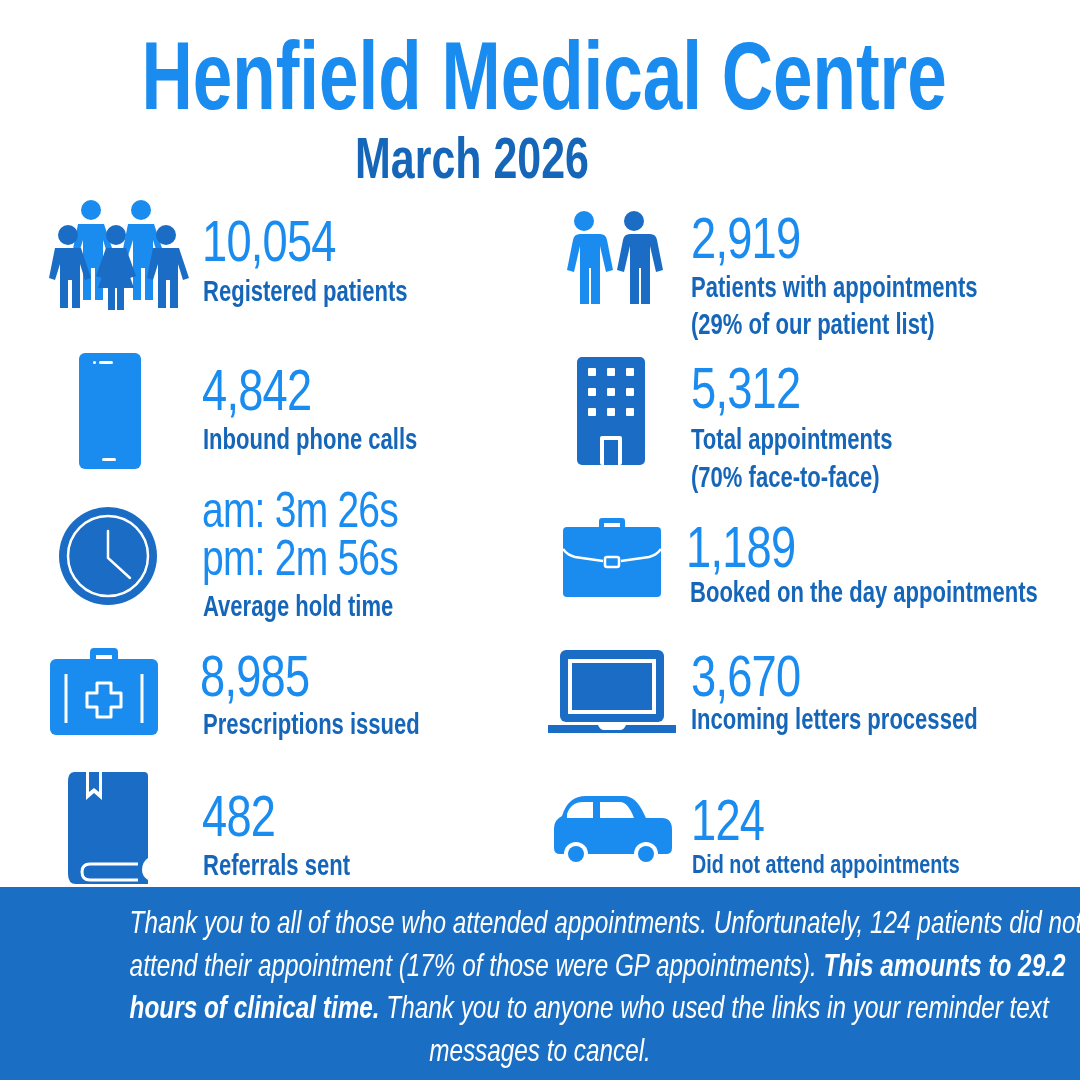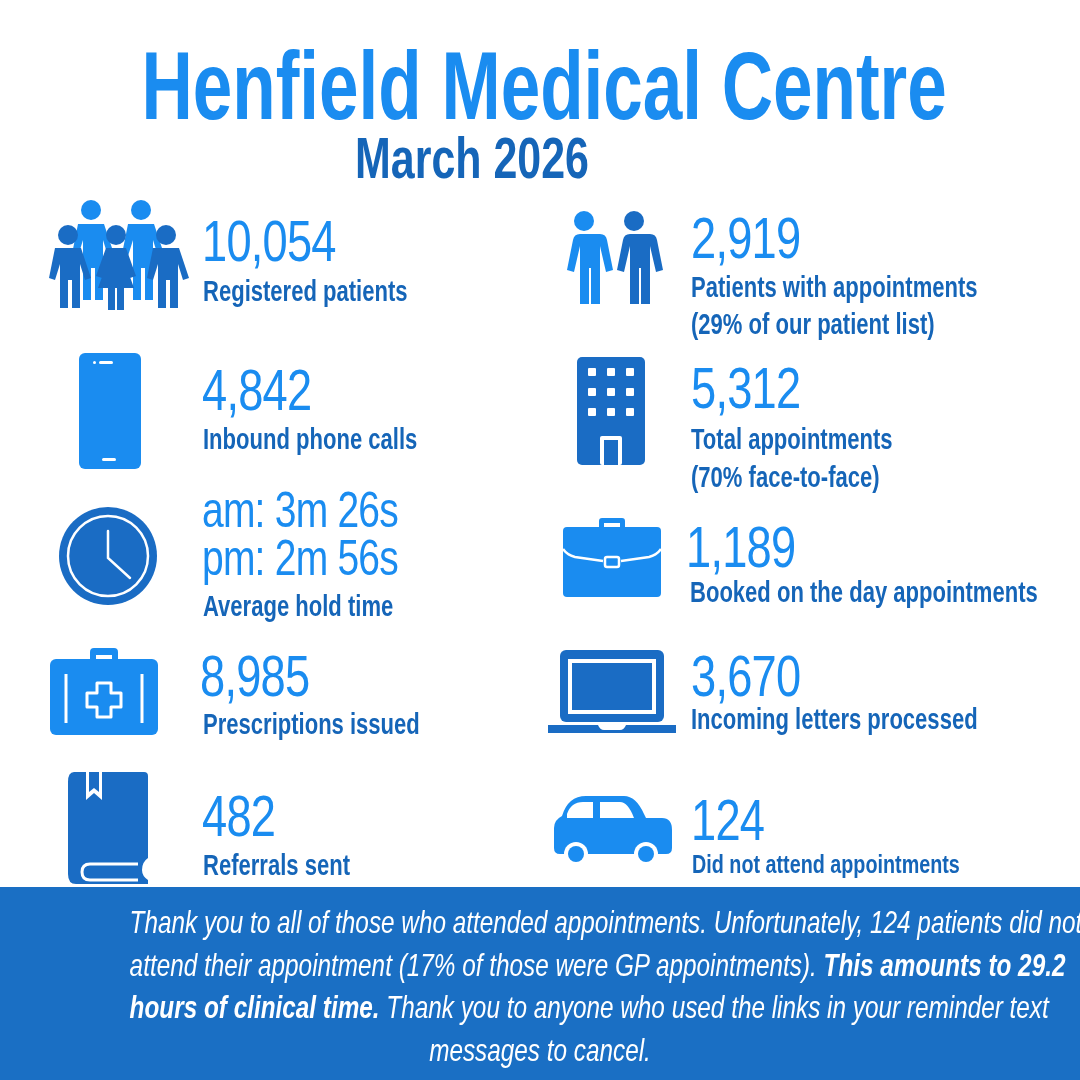--- a/index.html
+++ b/index.html
@@ -1,18 +1,18 @@
 <!DOCTYPE html>
 <html><head>
 <meta charset="utf-8">
 <style>
   html, body { margin:0; padding:0; }
   body { width:1080px; height:1080px; background:#ffffff; position:relative; overflow:hidden;
          font-family:"Liberation Sans", sans-serif; }
-  .title { position:absolute; left:0; width:1080px; top:36px; text-align:center; height:100px; }
+  .title { position:absolute; left:0; width:1080px; top:26px; text-align:center; height:100px; }
   .title span { display:inline-block; font-weight:bold; font-size:96px; line-height:100px;
                 color:#1a8cf0; transform:scaleX(0.74); transform-origin:center top; letter-spacing:0px; white-space:nowrap; }
   .subtitle { position:absolute; left:0; width:944px; top:126px; text-align:center; }
   .subtitle span { display:inline-block; font-weight:bold; font-size:58px; line-height:64px;
                    color:#1565b8; transform:scaleX(0.74); transform-origin:center top; white-space:nowrap; }
   .num { position:absolute; font-size:58px; line-height:60px; color:#1a8cf0; font-weight:normal;
          transform:scaleX(0.78); transform-origin:left top; white-space:nowrap; letter-spacing:-1px; }
   .lbl { position:absolute; font-size:29px; line-height:38px; color:#1565b8; font-weight:bold;
          transform:scaleX(0.76); transform-origin:left top; white-space:nowrap; }
   .icon { position:absolute; }

